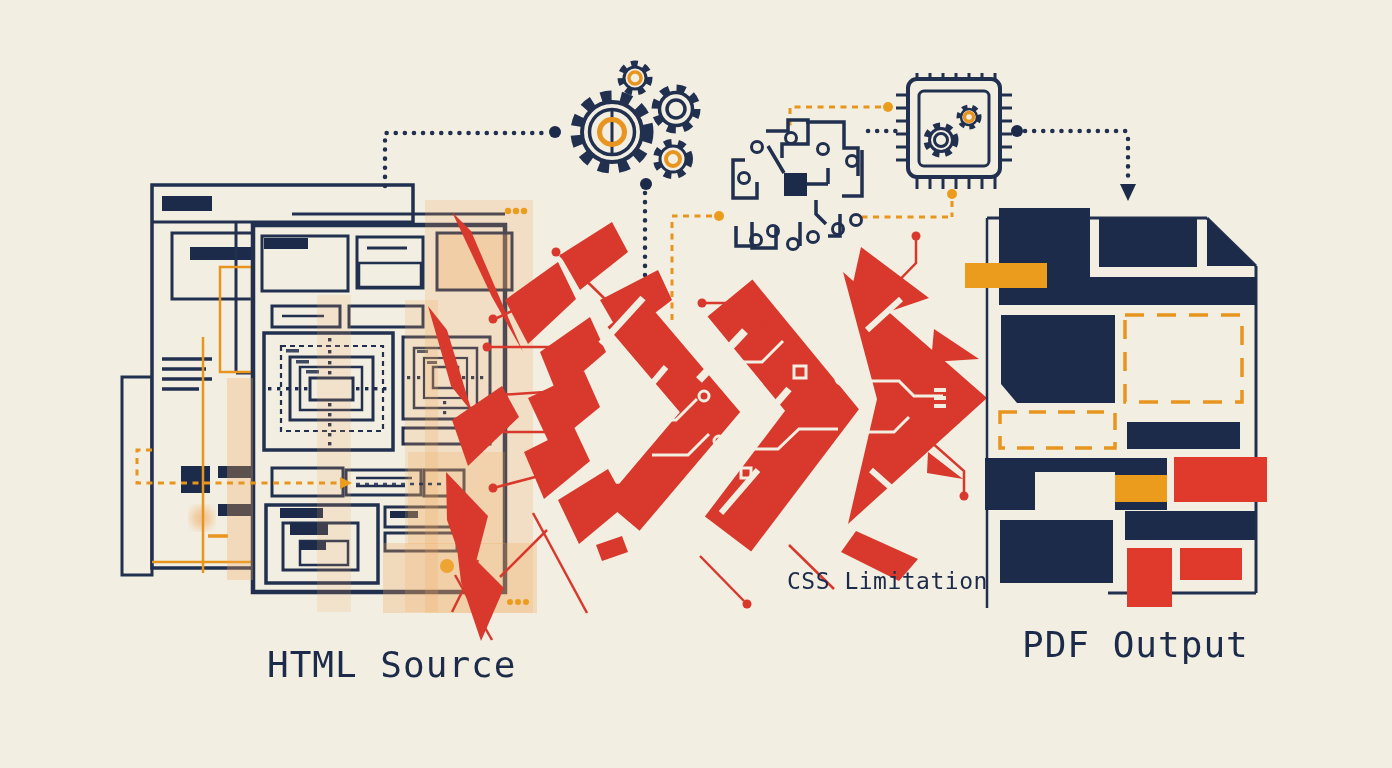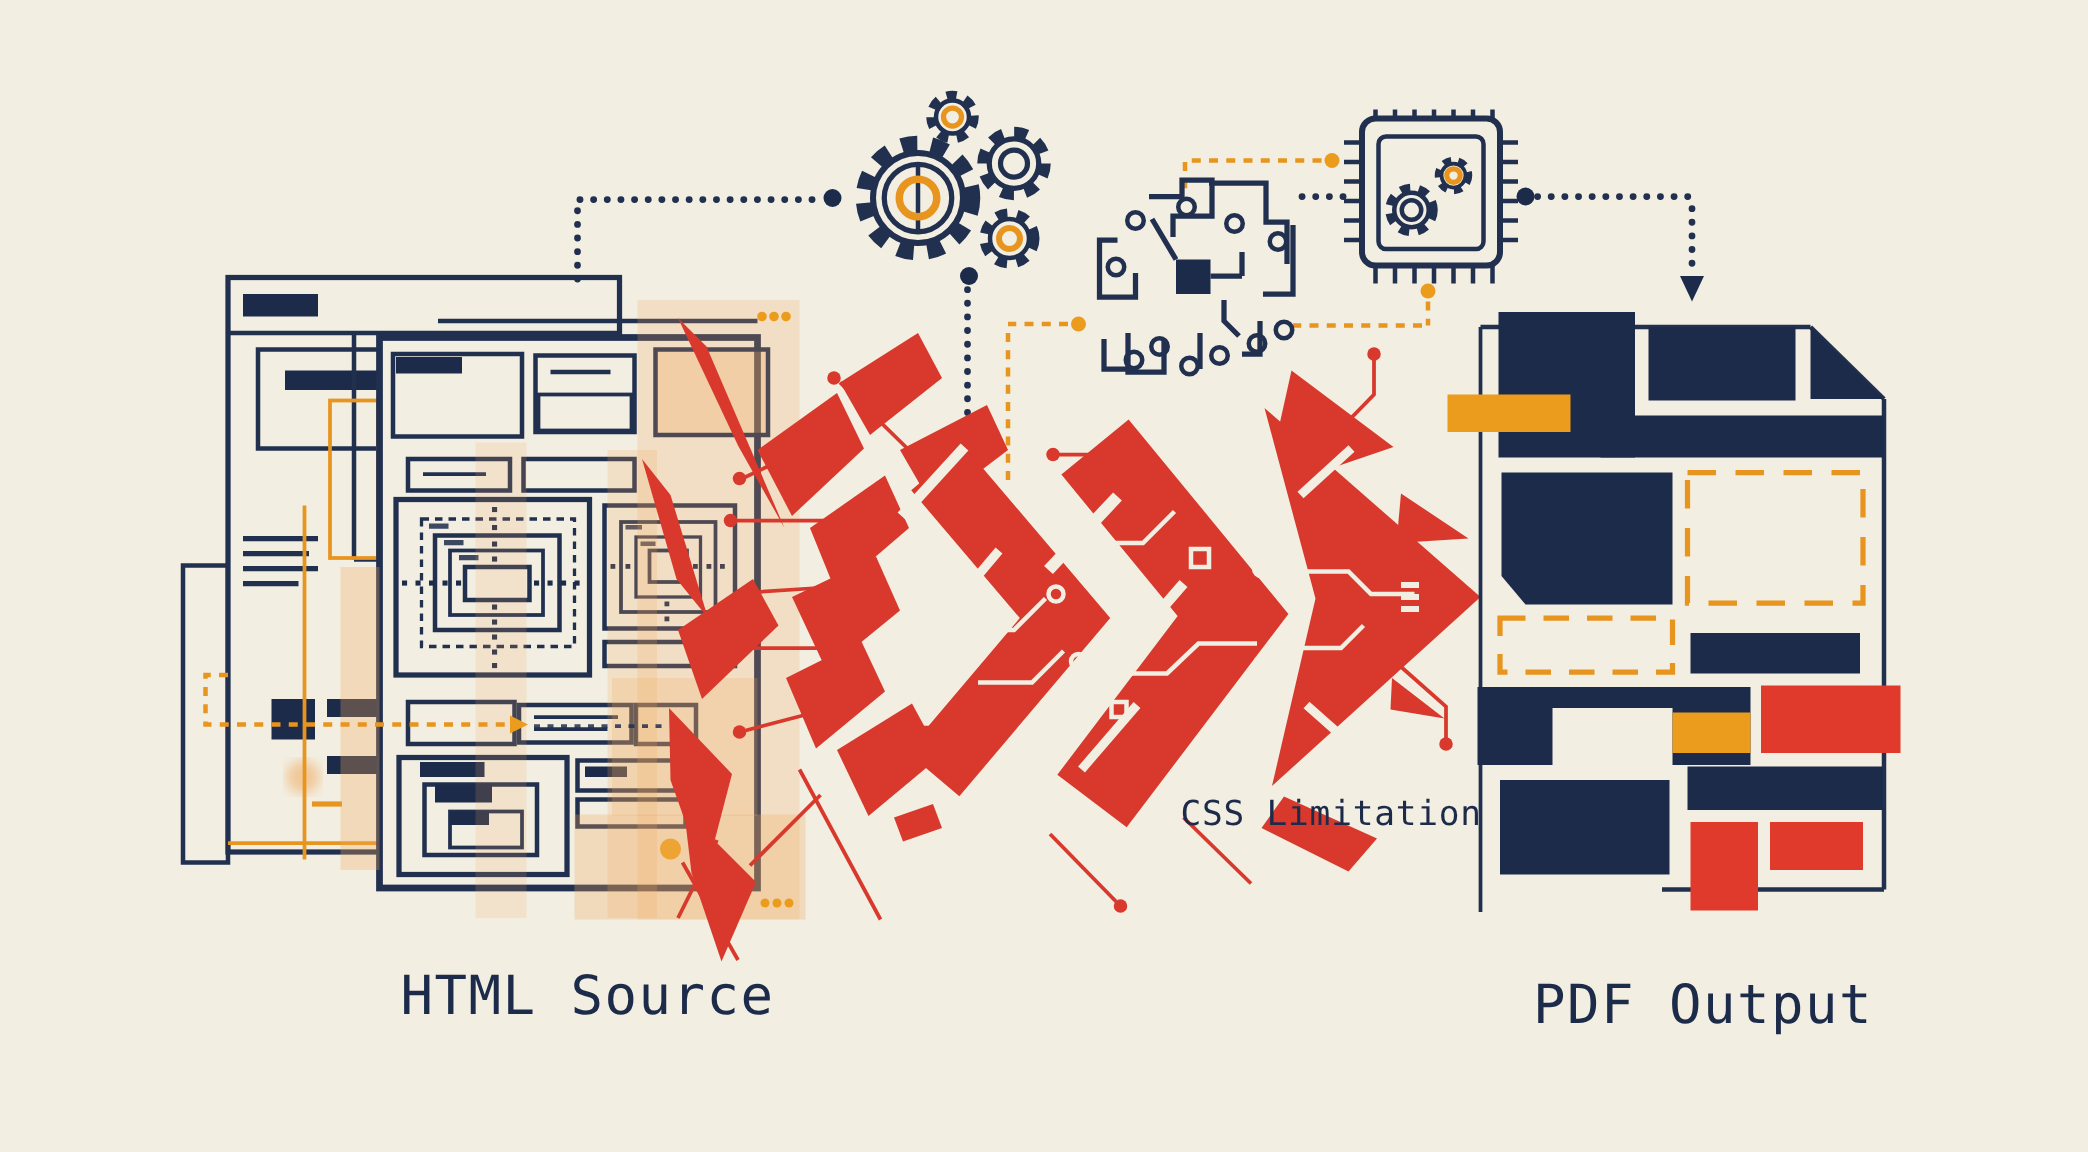--- a/index.html
+++ b/index.html
@@ -370,15 +370,15 @@
     <rect x="1000" y="520" width="113" height="63" class="fl"></rect>
     <rect x="965" y="263" width="82" height="25" class="orf"></rect>
     <rect x="1115" y="475" width="52" height="27" class="orf"></rect>
     <rect x="1174" y="457" width="93" height="45" class="redb"></rect>
     <rect x="1127" y="548" width="45" height="59" class="redb"></rect>
     <rect x="1180" y="548" width="62" height="32" class="redb"></rect>
   </g>
 </svg>
 
 <div class="label label-big" style="left:243px;top:644px;margin-left:24px;">HTML Source</div>
-<div class="label label-big" style="left:1022px;top:650px;">PDF Output</div>
-<div class="label label-small" style="left:787px;top:530px;">CSS Limitation</div>
+<div class="label label-big" style="left:1022px;top:624px;">PDF Output</div>
+<div class="label label-small" style="left:787px;top:568px;">CSS Limitation</div>
 </div>
 
 </body></html>

